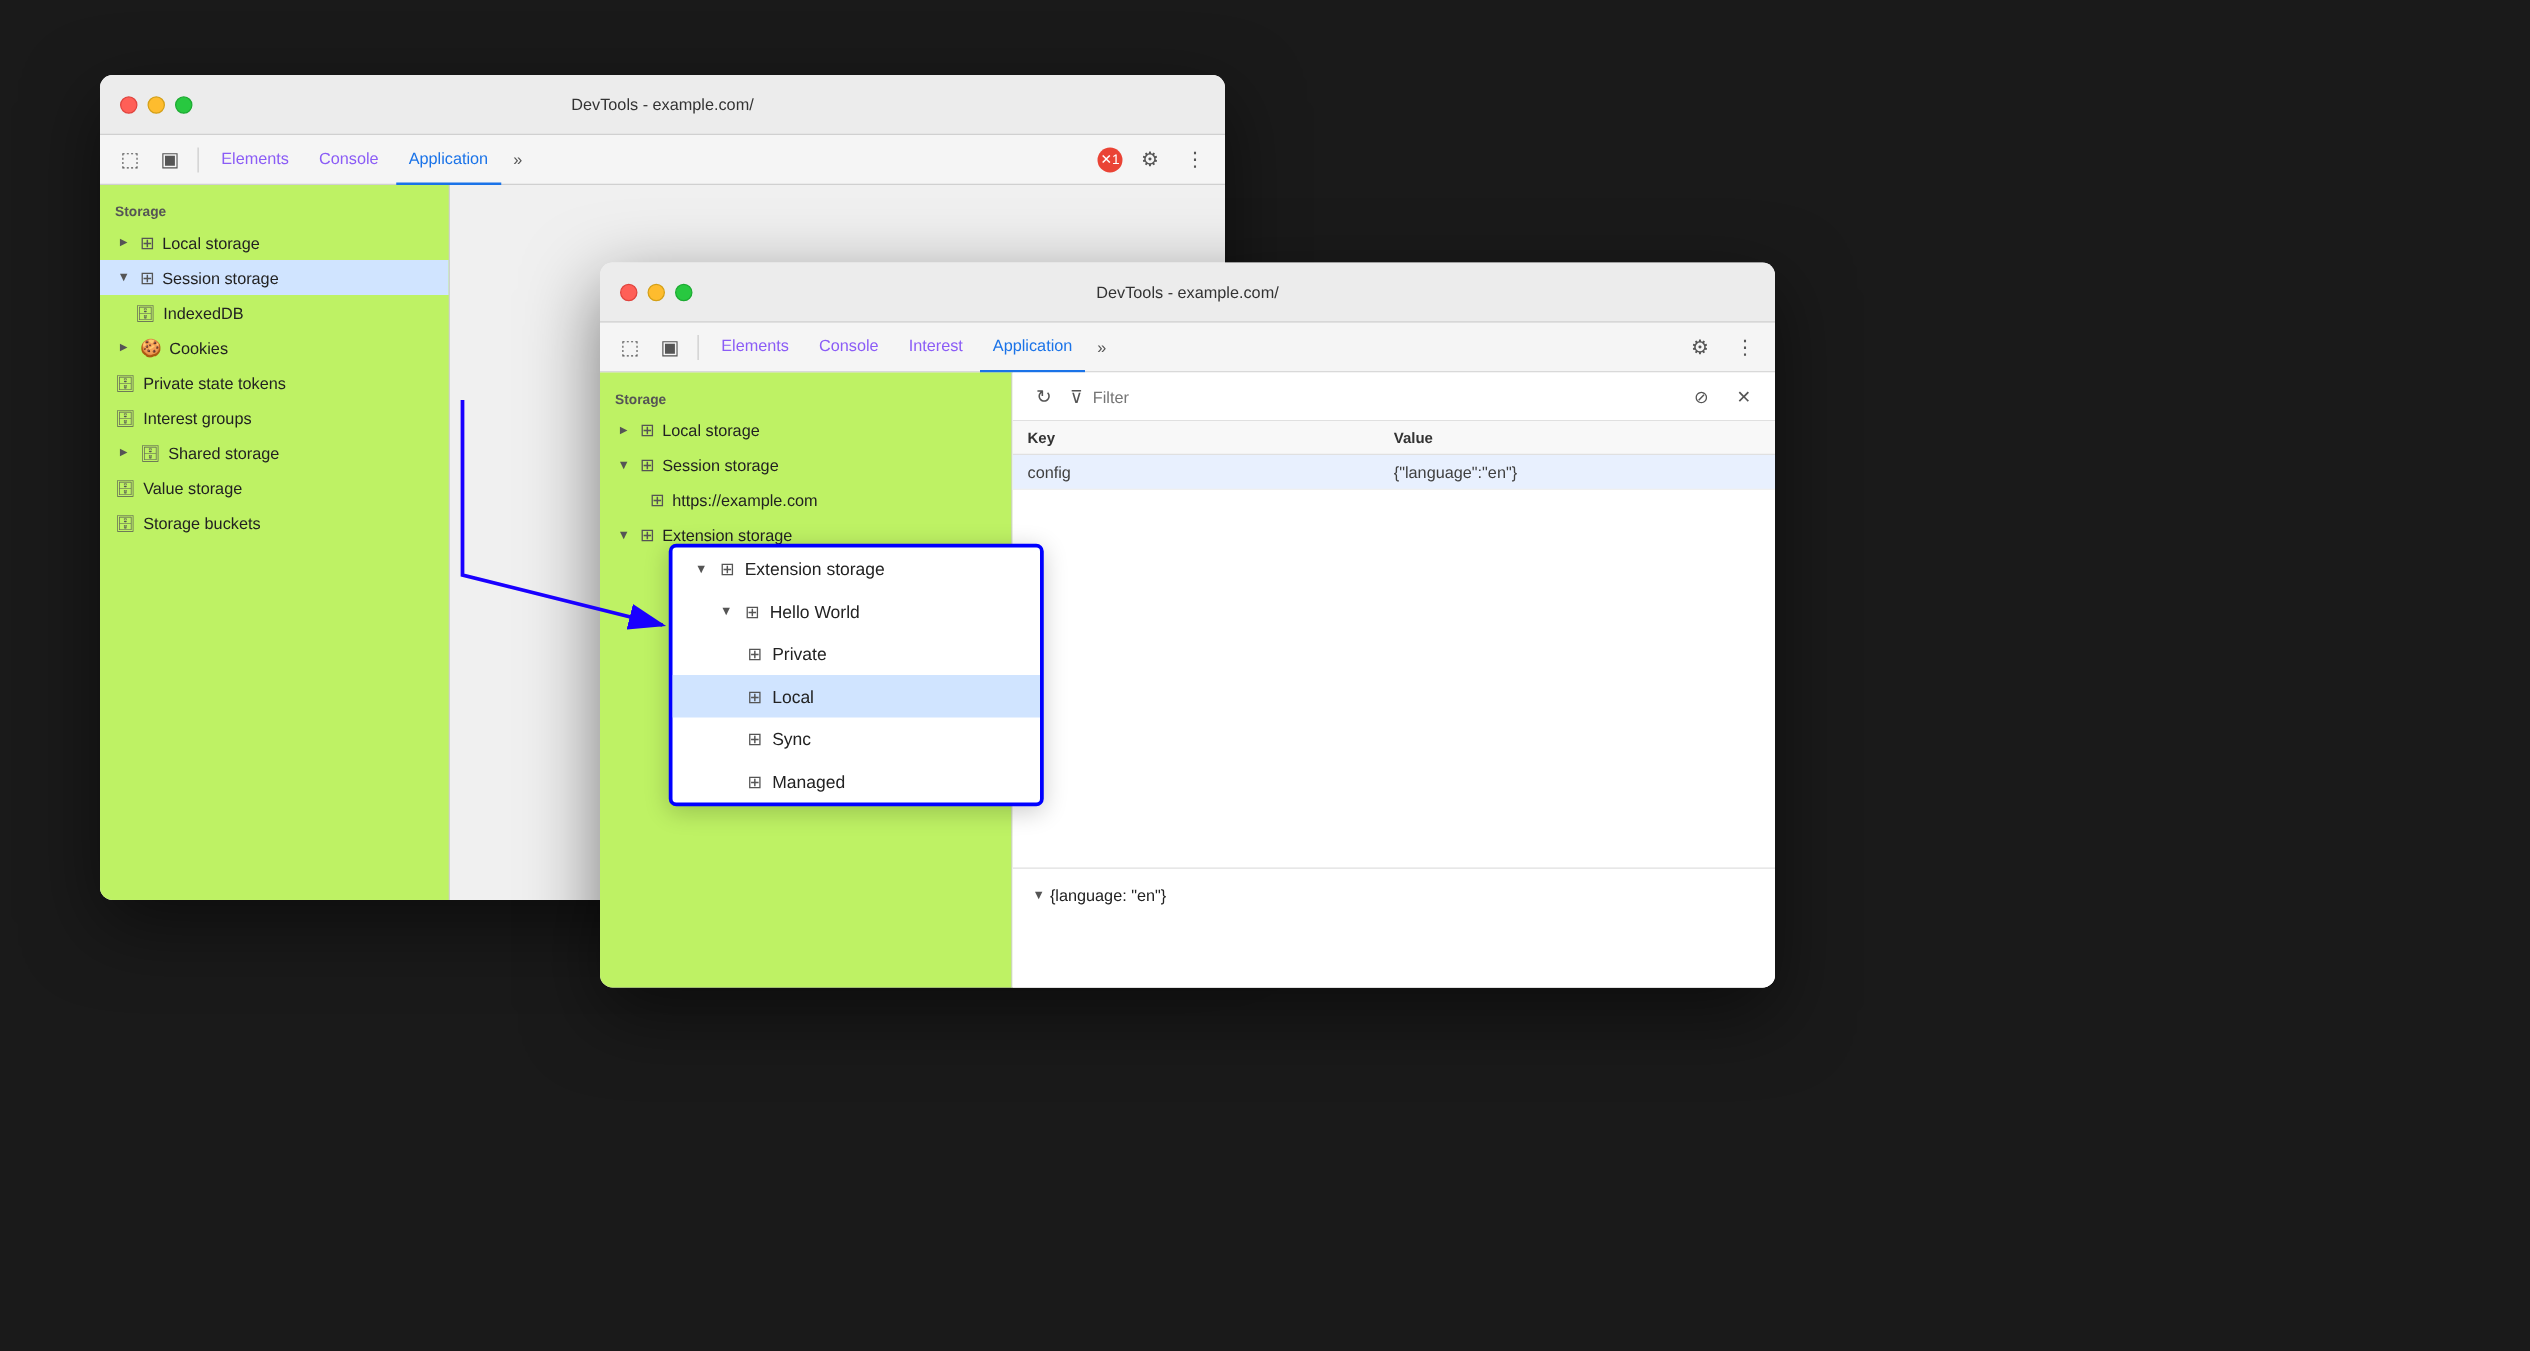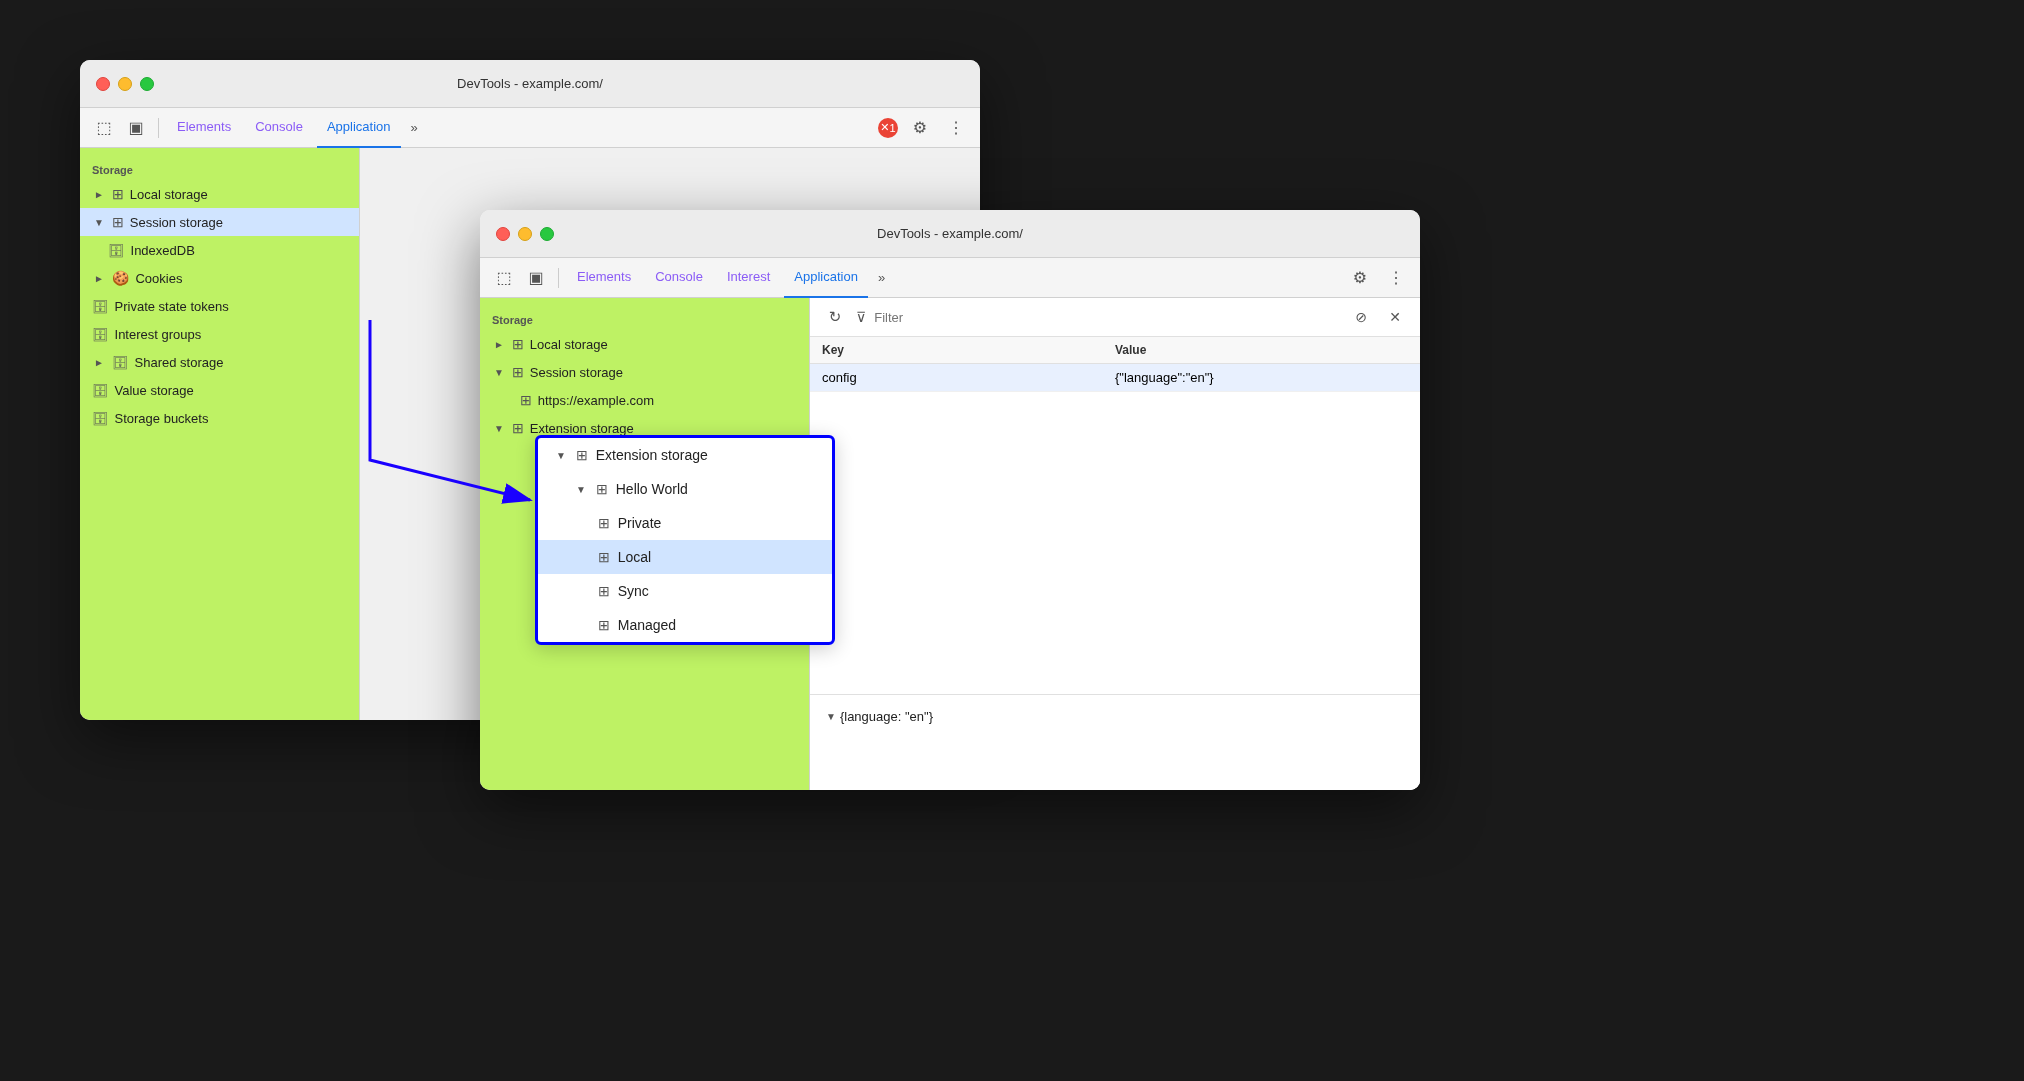--- a/index.html
+++ b/index.html
@@ -281,21 +281,21 @@
       display: flex;
       border-bottom: 1px solid #f0f0f0;
       padding: 6px 12px;
       align-items: center;
     }
 
     .kv-row.highlighted { background: #e8f0fe; }
 
     .kv-cell {
       font-size: 13px;
-      color: #000000;
+      color: #404040;
       flex: 1;
     }
 
     
     .preview-panel {
       border-top: 1px solid #e0e0e0;
       padding: 12px 16px;
       font-size: 13px;
       color: #222;
       background: white;

